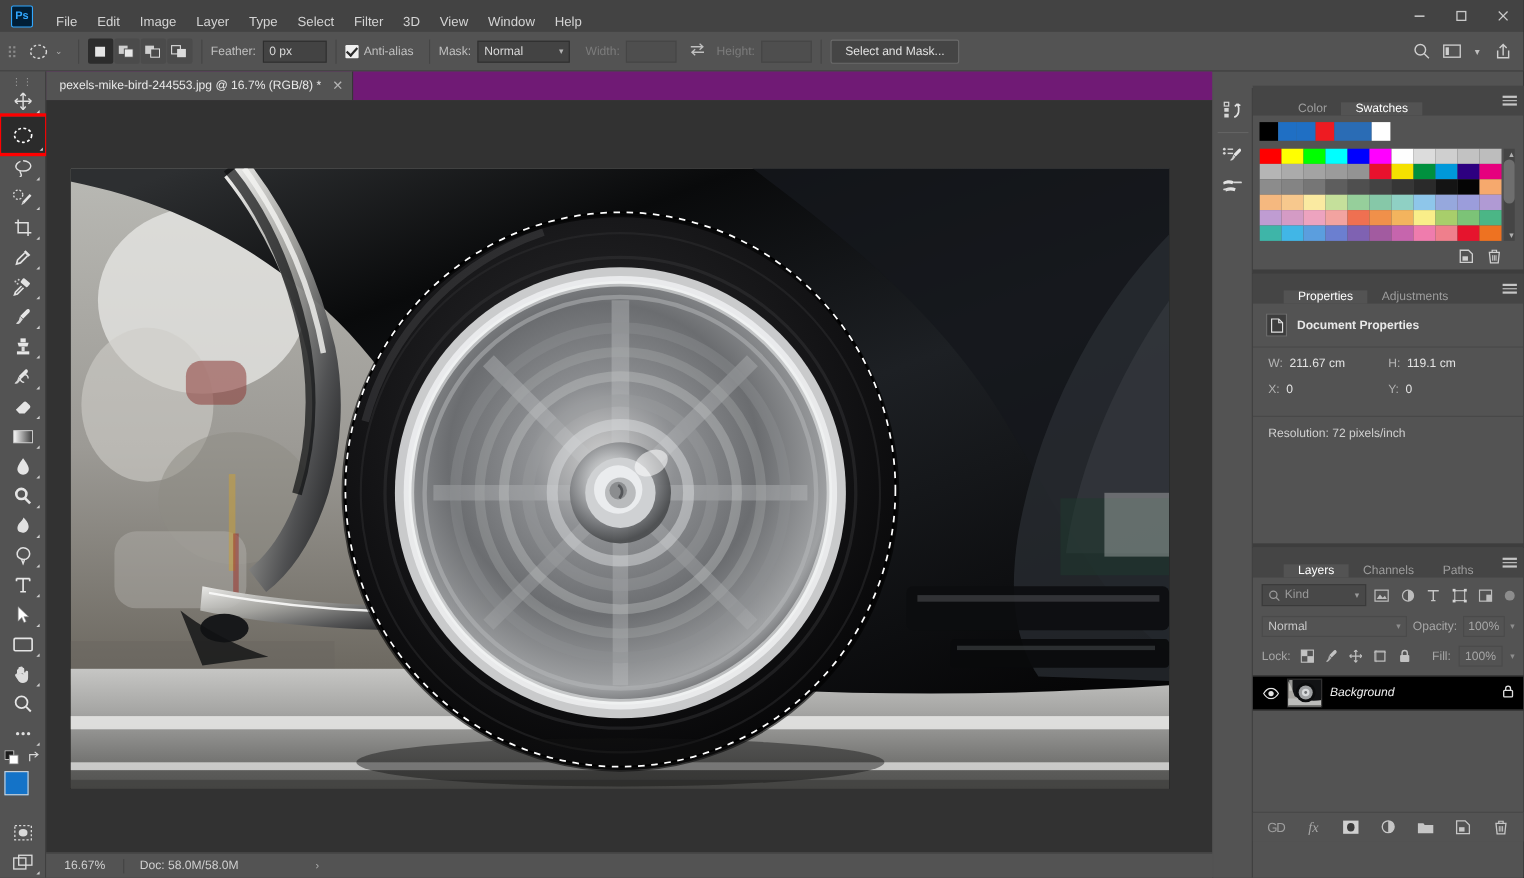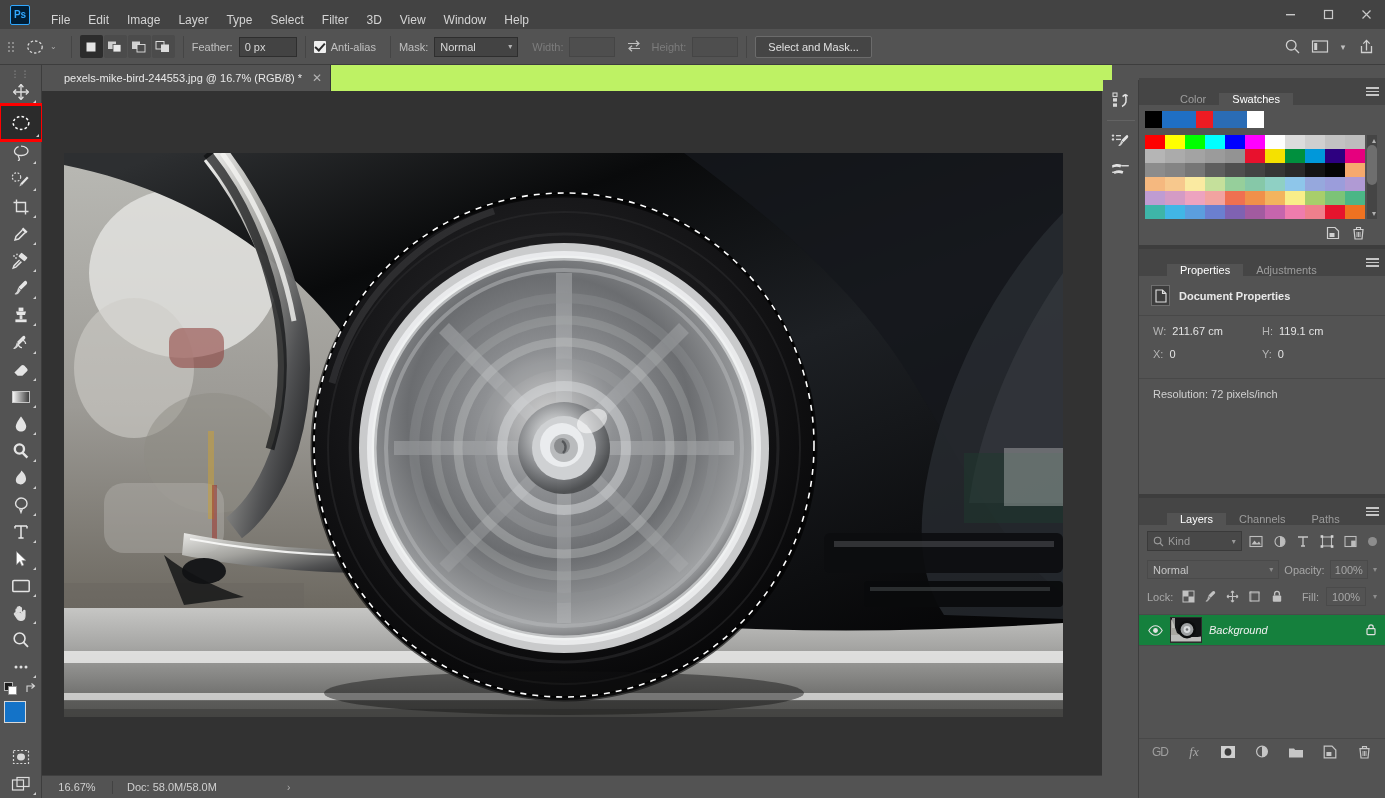--- a/index.html
+++ b/index.html
@@ -79,22 +79,22 @@
   .selmask-btn {
     background: #454545; border: 1px solid #6b6b6b; color: #e0e0e0;
     height: 22px; padding: 0 12px; font-size: 11px; border-radius: 2px;
     display: flex; align-items: center;
   }
   .opt-right { position: absolute; right: 6px; display: flex; align-items: center; gap: 2px; }
   .opt-ricon { width: 26px; height: 26px; display: flex; align-items: center; justify-content: center; }
 
   
   .tabbar {
-    position: absolute; top: 65px; left: 52px; width: 1060px; height: 26px;
-    background: #bef264; display: flex; align-items: flex-end;
+    position: absolute; top: 65px; left: 42px; width: 1060px; height: 26px;
+    background: #701a75; display: flex; align-items: flex-end;
   }
   .doctab {
     height: 26px; background: #535353; display: flex; align-items: center;
     padding: 0 8px 0 12px; font-size: 11px; color: #e8e8e8; gap: 10px;
     border-right: 1px solid #363636;
   }
   .tab-close { font-size: 12px; color: #b3b3b3; }
 
   
   .toolbar {
@@ -227,21 +227,21 @@
   }
   .blend-sel .cv { margin-left: auto; font-size: 8px; color: #8d8d8d; }
   .op-label { color: #a7a7a7; font-size: 11px; }
   .op-val { background: #535353; border: 1px solid #4a4a4a; height: 19px; width: 40px;
     display:flex; align-items:center; justify-content:center; color:#a7a7a7; font-size:11px;}
   .lay-lock { display: flex; align-items: center; gap: 7px; padding: 3px 8px 6px 8px; }
   .lock-lbl { color: #a7a7a7; font-size: 11px; margin-right: 1px; }
   .lock-ic { width: 15px; height: 15px; display: flex; align-items: center; justify-content: center; color: #c2c2c2; }
   .lay-list { margin-top: 2px; }
   .lay-row {
-    display: flex; align-items: center; height: 32px; background: #15803d;
+    display: flex; align-items: center; height: 32px; background: #000000;
     border-top: 1px solid #4a4a4a; border-bottom: 1px solid #4a4a4a; padding: 0 8px; gap: 7px;
   }
   .eye { width: 16px; display: flex; align-items: center; justify-content: center; }
   .lay-thumb {
     width: 32px; height: 26px; border: 1px solid #2c2c2c; overflow: hidden;
     background: #222; position: relative;
   }
   .lay-name { font-size: 11px; font-style: italic; color: #f0f0f0; flex: 1; }
   .lay-footer {
     position: absolute; bottom: 0; left: 0; width: 246px; height: 27px;

